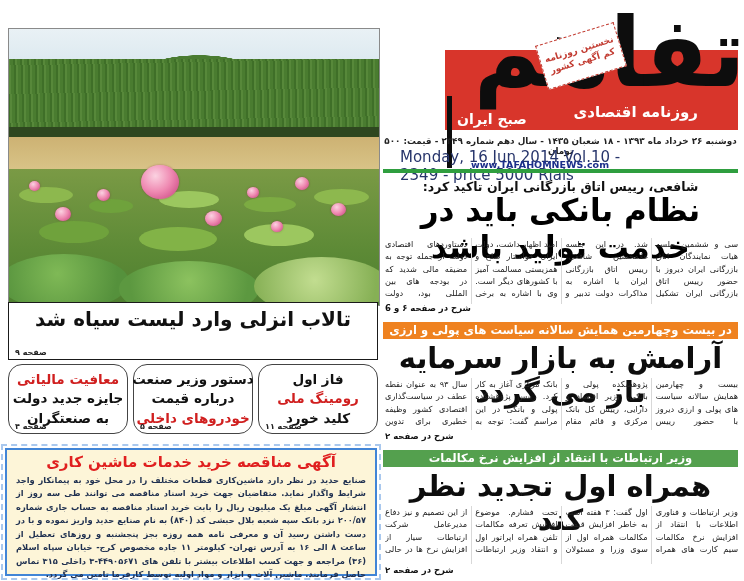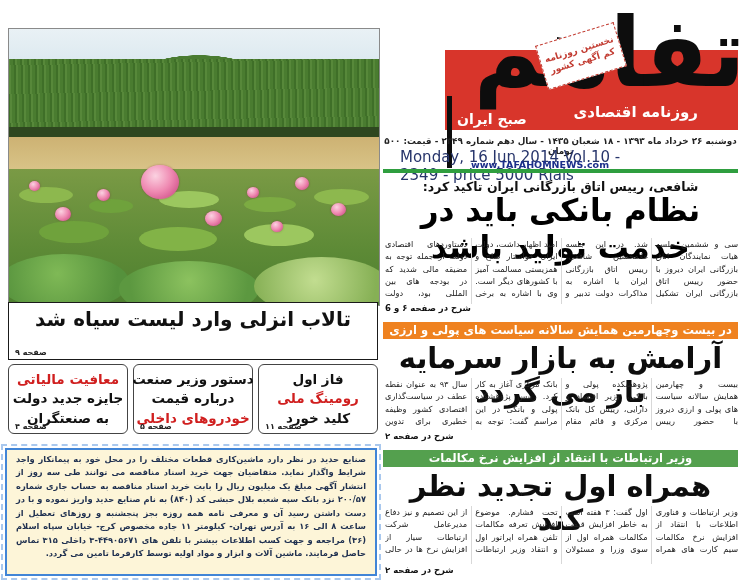--- a/index.html
+++ b/index.html
@@ -23,21 +23,21 @@
   .leaf{position:absolute;border-radius:50%;}
   .flower{position:absolute;border-radius:50%;background:radial-gradient(circle at 38% 32%,#fbd2e1,#ef8ab2 48%,#d75c92 78%);box-shadow:0 0 2px rgba(120,30,70,.5);}
 
   
   .photo-head{left:8px;top:302px;width:368px;height:56px;background:#fff;border:1px solid #1a1a1a;}
   .photo-head h2{margin:4px 6px 0 6px;text-align:center;font-size:20px;font-weight:bold;color:#111;line-height:1.25;}
   .pageref{position:absolute;left:6px;bottom:2px;font-size:8px;font-weight:bold;color:#222;}
 
   
   .teasers{left:8px;top:364px;width:370px;height:70px;display:flex;flex-direction:row-reverse;justify-content:space-between;}
-  .tbox{position:relative;width:118px;height:68px;border:1.5px solid #444;border-radius:6px;background:#fff;
+  .tbox{position:relative;width:118px;height:68px;border:1.5px solid #444;border-radius:14px;background:#fff;
         display:flex;flex-direction:column;justify-content:center;align-items:center;}
   .tbox .tl{font-size:13.5px;font-weight:bold;color:#111;line-height:1.45;white-space:nowrap;}
   .tbox .red{color:#d01f1f;}
 
   
   .ad{left:5px;top:448px;width:372px;height:128px;background:#fdf5d8;border:2px solid var(--ad-blue);
       outline:2px dashed #a9c8ee;outline-offset:2px;box-sizing:border-box;}
   .ad-title{margin-top:3px;text-align:center;font-size:15px;font-weight:bold;color:#e01f1f;}
   .ad-body{margin:3px 9px 0 9px;font-size:8.3px;line-height:1.62;text-align:justify;color:#1f3050;font-weight:bold;}
 
@@ -129,20 +129,21 @@
     </div>
     <div class="tbox rtl">
       <div class="tl red">معافیت مالیاتی</div>
       <div class="tl">جایزه جدید دولت</div>
       <div class="tl">به صنعتگران</div>
       <div class="pageref">صفحه ۴</div>
     </div>
   </div>
 
   <div class="abs ad rtl">
+    <div class="ad-title">آگهی مناقصه خرید خدمات ماشین کاری</div>
     <div class="ad-body">صنایع حدید در نظر دارد ماشین‌کاری قطعات مختلف را در محل خود به پیمانکار واجد شرایط واگذار نماید. متقاضیان جهت خرید اسناد مناقصه می توانند طی سه روز از انتشار آگهی مبلغ یک میلیون ریال را بابت خرید اسناد مناقصه به حساب جاری شماره ۲۰۰/۵۷ نزد بانک سپه شعبه بلال حبشی کد (۸۴۰) به نام صنایع حدید واریز نموده و با در دست داشتن رسید آن و معرفی نامه همه روزه بجز پنجشنبه و روزهای تعطیل از ساعت ۸ الی ۱۶ به آدرس تهران- کیلومتر ۱۱ جاده مخصوص کرج- خیابان سپاه اسلام (۳۶) مراجعه و جهت کسب اطلاعات بیشتر با تلفن های ۴۴۹۰۵۶۷۱-۳ داخلی ۳۱۵ تماس حاصل فرمایند. ماشین آلات و ابزار و مواد اولیه توسط کارفرما تامین می گردد.</div>
 
   </div>
 
   <div class="abs band"></div>
   <div class="abs logo rtl">تفاهم</div>
   <div class="abs logo-stroke"></div>
   <div class="abs stamp rtl">
     <div>نخستین روزنامه</div>
     <div>کم آگهی کشور</div>

